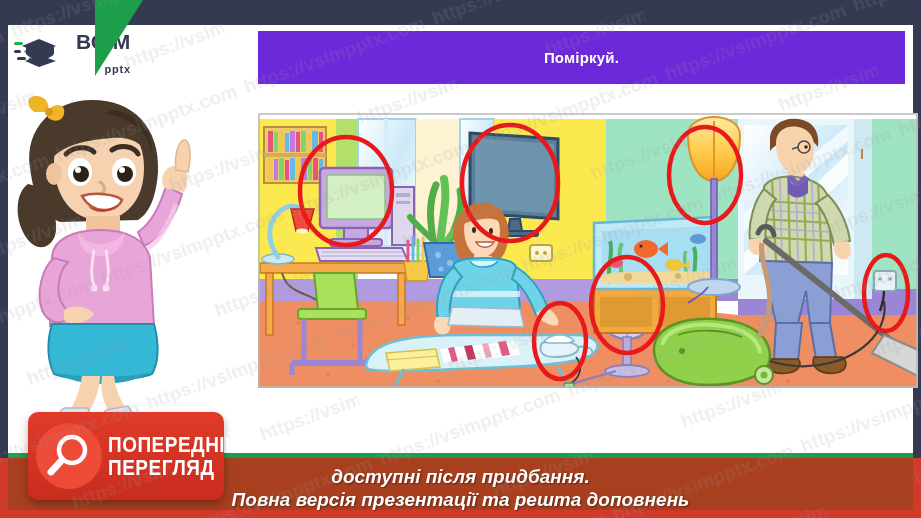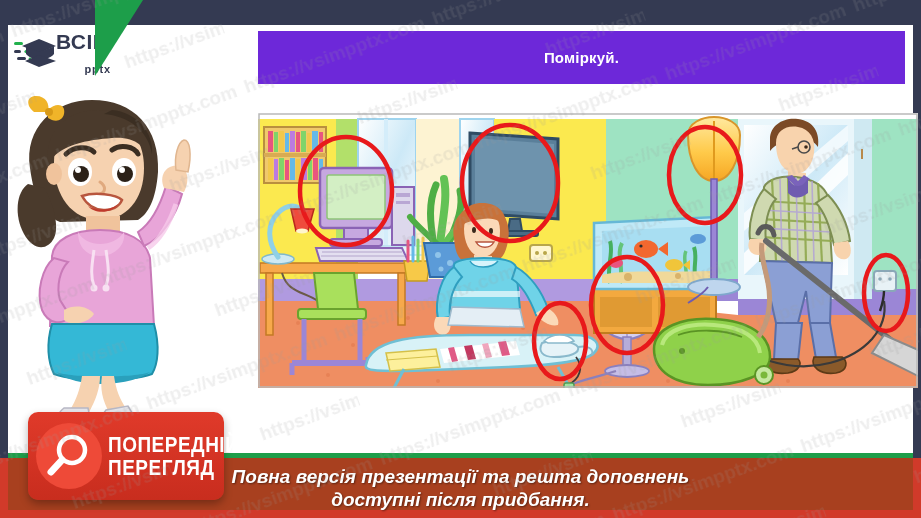--- a/index.html
+++ b/index.html
@@ -55,21 +55,21 @@
   }
   .date-badge .d-value {
     color:#fff; font-size:20px; font-weight:700; line-height:1.3;
     position:relative; z-index:2;
   }
 
   
   .brand {
     position:absolute; left:14px; top:30px;
     width:100px; height:46px;
-    display:flex; align-items:center; gap:0;
+    display:flex; align-items:center; gap:20px;
     z-index: 15;
   }
   .brand .cap-wrap { width:42px; height:36px; flex:none; }
   .brand .brand-text { display:flex; flex-direction:column; line-height:1; }
   .brand .b-main {
     font-size:21px; font-weight:700; color:#343a52; letter-spacing:.5px;
   }
   .brand .b-sub {
     font-size:11px; font-weight:700; color:#343a52; letter-spacing:.8px;
     text-align:right; margin-top:12px;
@@ -586,22 +586,22 @@
       <path d="M98 322 C92 328 98 334 112 332 L126 328 L120 318 Z" fill="#e8e8ee" stroke="#b9b9c6" stroke-width="1.5"></path>
     </svg>
   </div>
 
   <div class="slide-bottom-text">, які місця у квартирі можуть стати небезпечними. Поясни.</div>
 
   <div class="lock-band"></div>
   <div class="lock-band-inner"></div>
   <div class="lock-greenline"></div>
   <div class="lock-msg">
+    <div>доступні після придбання.</div>
     <div>Повна версія презентації та решта доповнень</div>
-    <div>доступні після придбання.</div>
   </div>
 
   <div class="preview-badge">
     <div class="mag-circle">
       <svg viewBox="0 0 50 50" width="50" height="50">
         <circle cx="28" cy="19" r="13" fill="none" stroke="#ffffff" stroke-width="4.5"></circle>
         <path d="M18 29 L7 41" stroke="#ffffff" stroke-width="7" stroke-linecap="round"></path>
       </svg>
     </div>
     <div class="pv-text">

